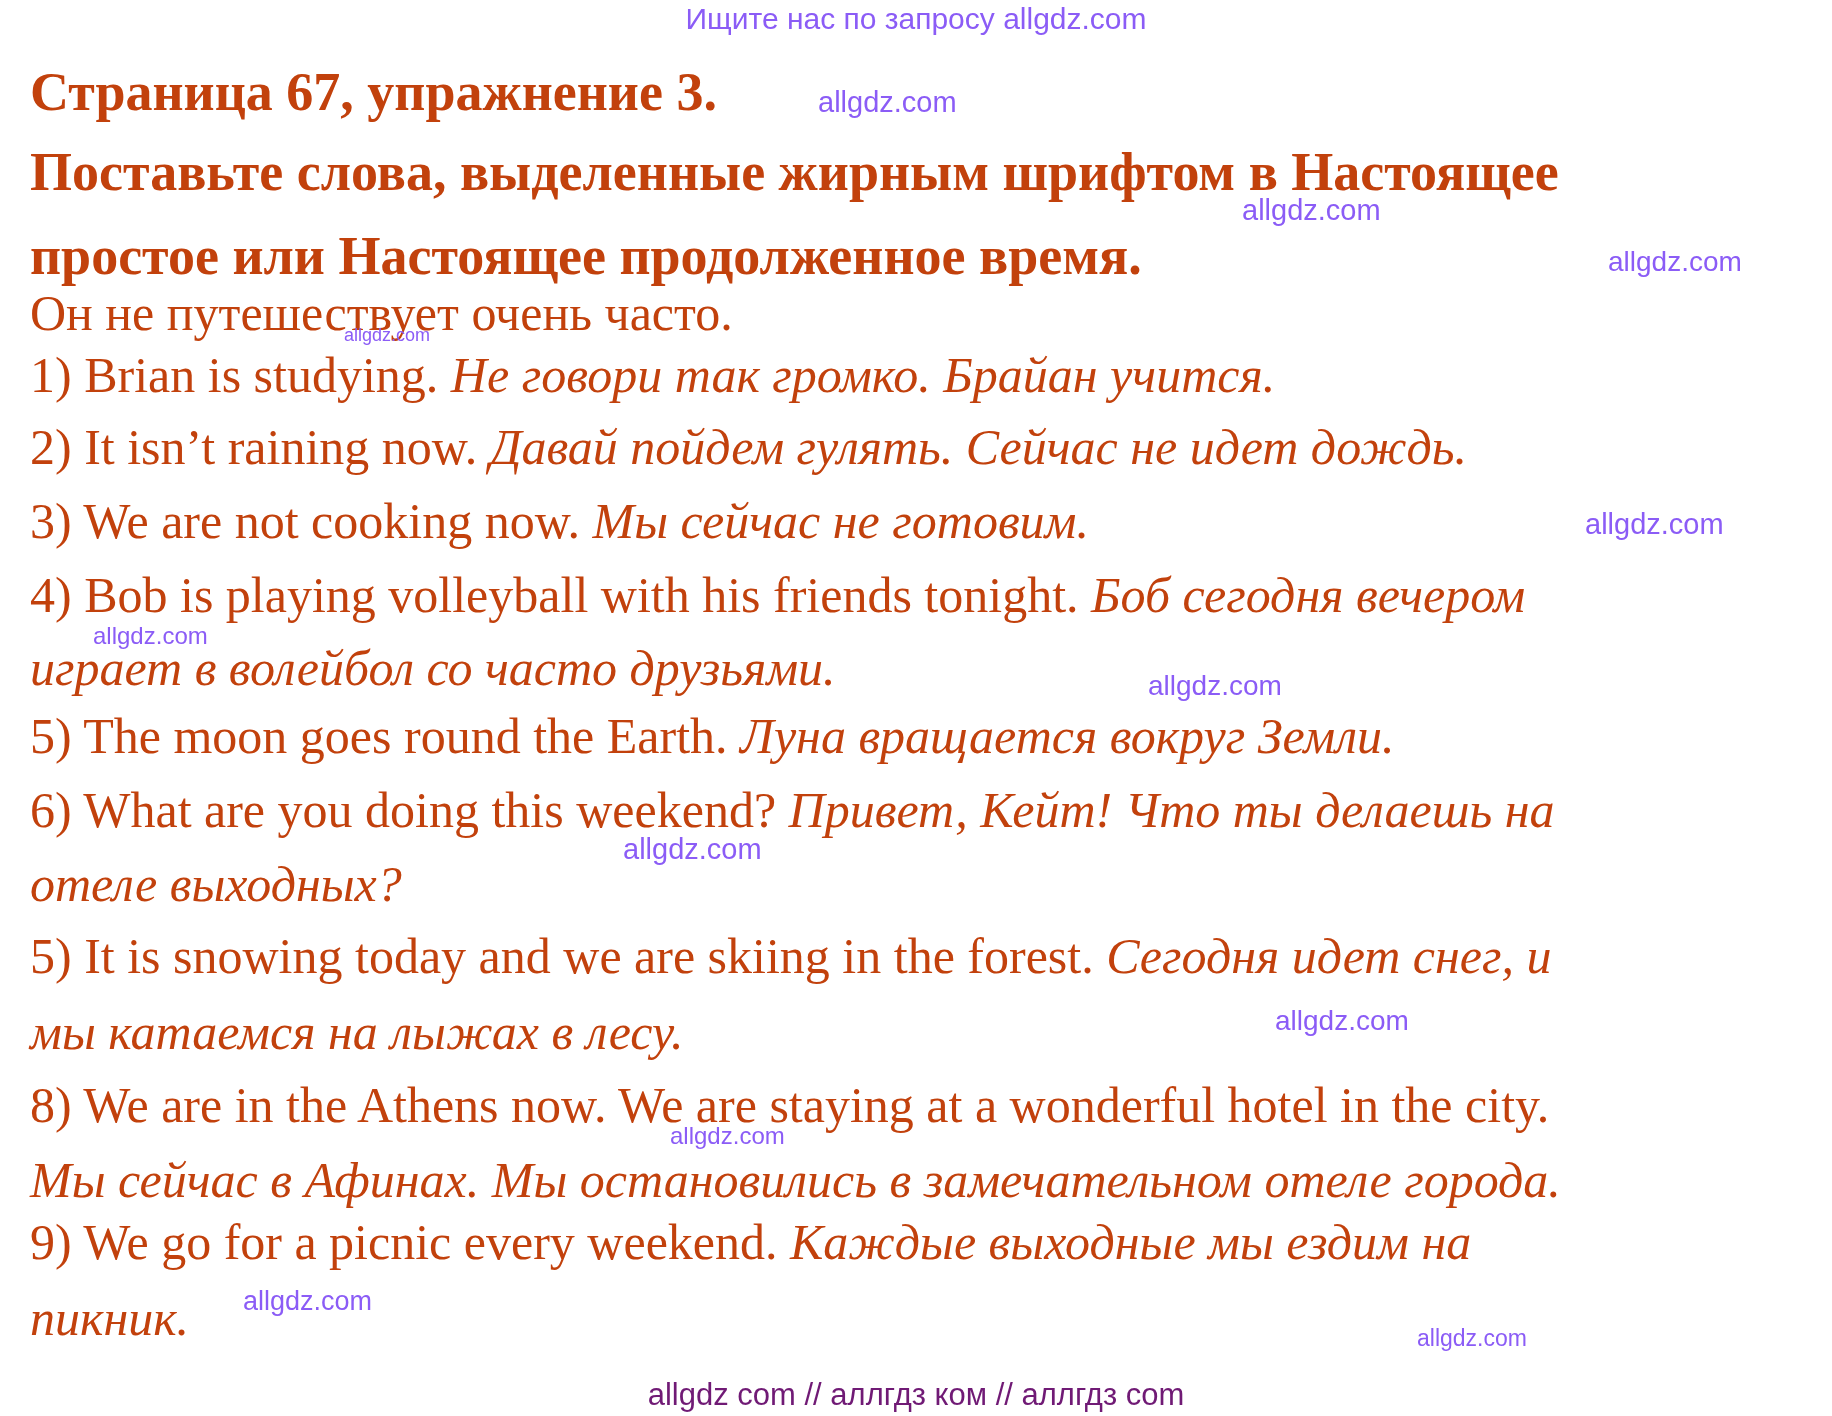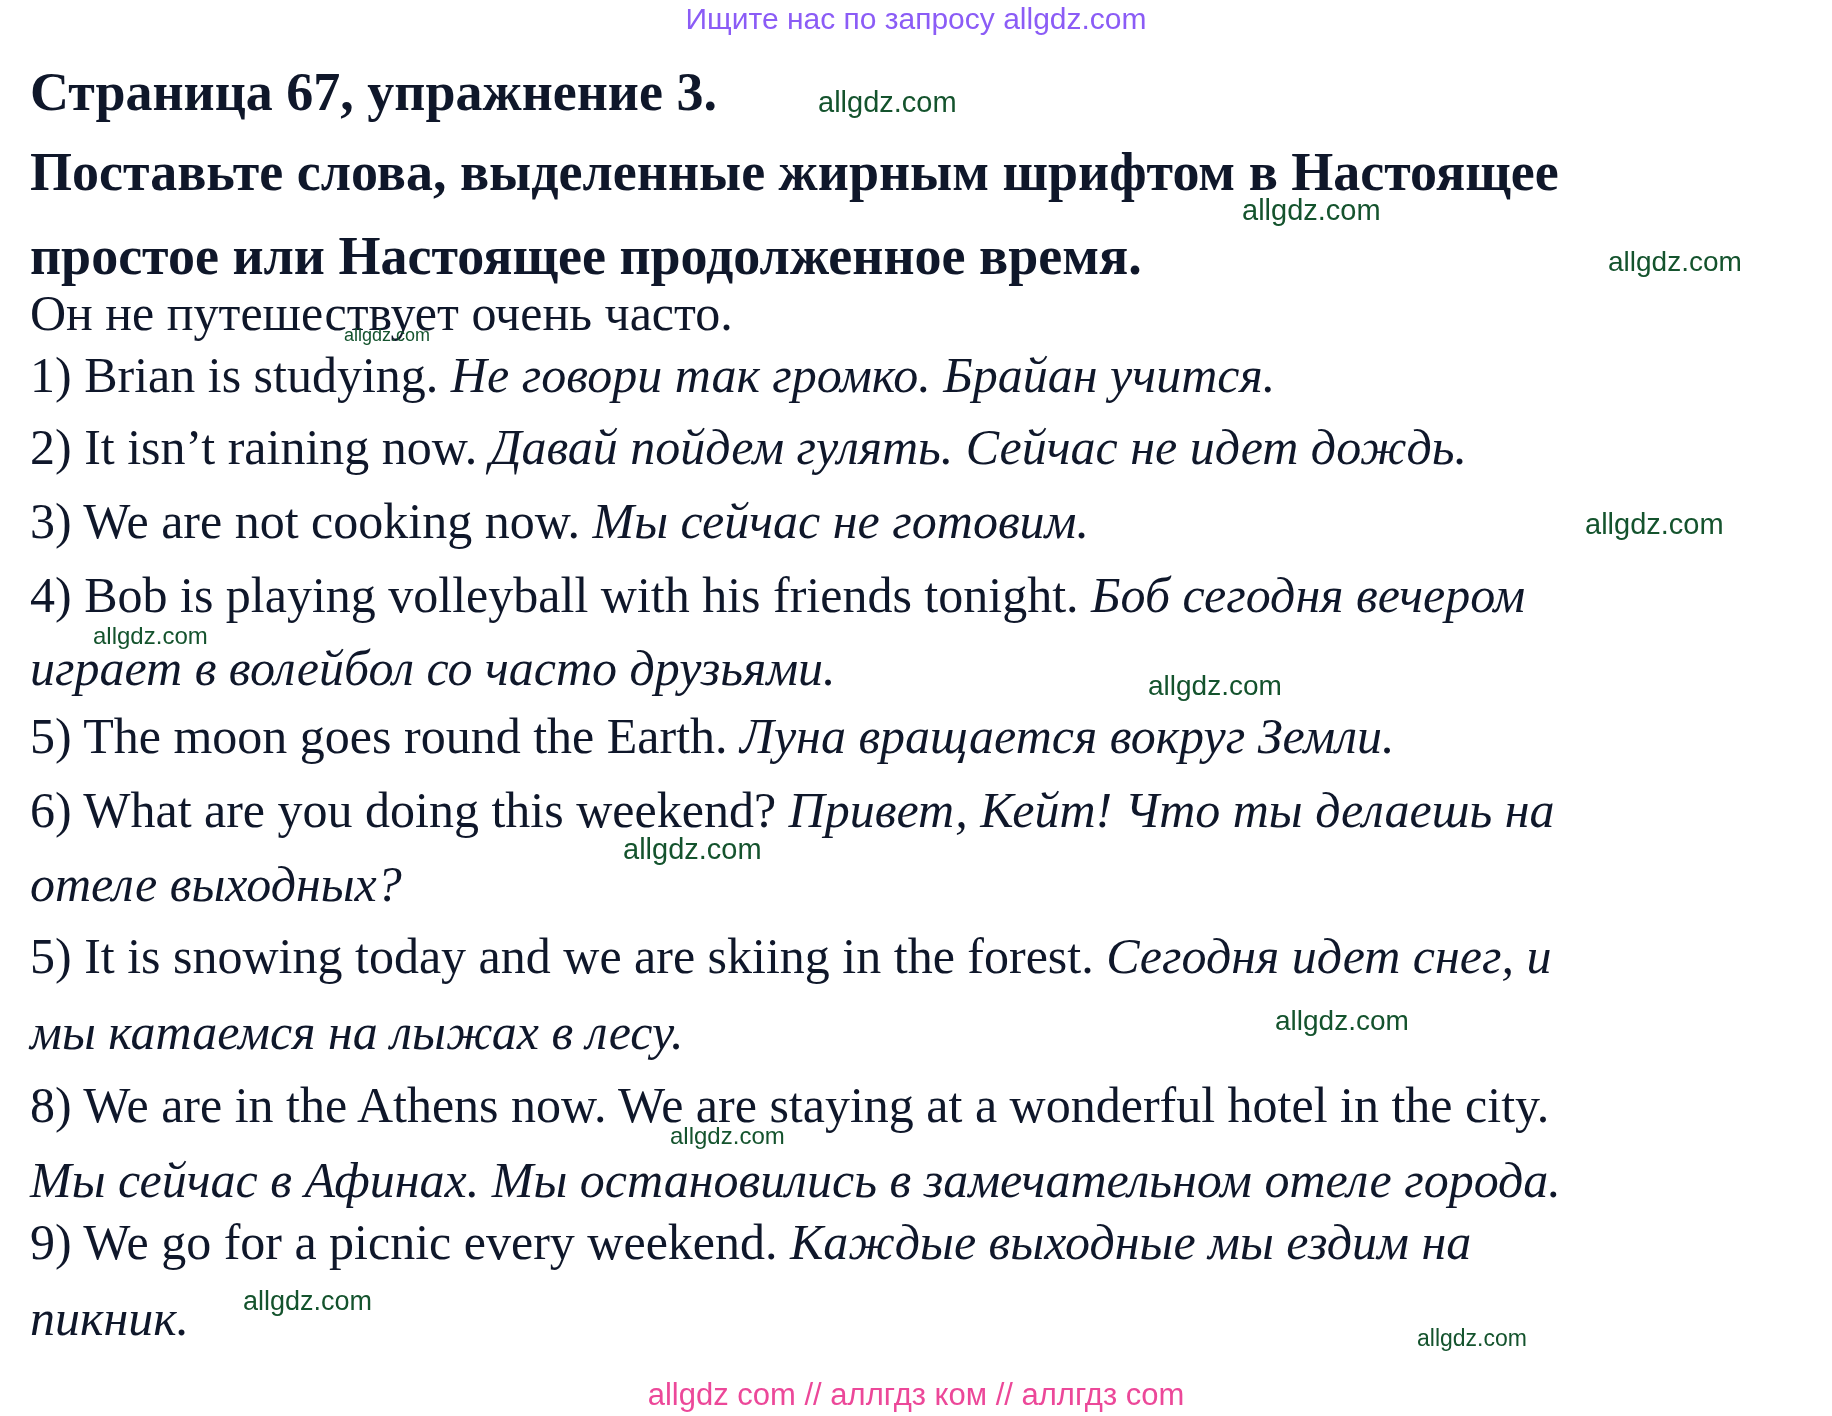--- a/index.html
+++ b/index.html
@@ -15,38 +15,38 @@
     position: absolute; top: 2px; left: 0; width: 100%;
     text-align: center;
     font-family: "Liberation Sans", sans-serif;
     font-size: 30px; line-height: 1.1;
     color: #8b5cf6;
   }
   .line {
     position: absolute; left: 30px;
     white-space: nowrap;
     line-height: 1;
-    color: #0f172a;
+    color: #c2410c;
   }
   .head-line { font-size: 54px; font-weight: bold; }
   .body-line { font-size: 50px; font-family: Liberation Serif, serif; }
   .ru { font-style: italic; }
   .wm {
     position: absolute;
     font-family: "Liberation Sans", sans-serif;
-    color: #14532d;
+    color: #8b5cf6;
     line-height: 1;
     white-space: nowrap;
   }
   .footer {
     position: absolute; top: 1378px; left: 0; width: 100%;
     text-align: center;
     font-family: "Liberation Sans", sans-serif;
     font-size: 31px; line-height: 1.1;
-    color: #ec4899;
+    color: #701a75;
   }
 </style>
 </head>
 <body>
 
 <div class="banner">Ищите нас по запросу allgdz.com</div>
 
 <div class="line head-line" style="top:65px">Страница 67, упражнение 3.</div>
 <div class="line head-line" style="top:145px">Поставьте слова, выделенные жирным шрифтом в Настоящее</div>
 <div class="line head-line" style="top:229px">простое или Настоящее продолженное время.</div>

